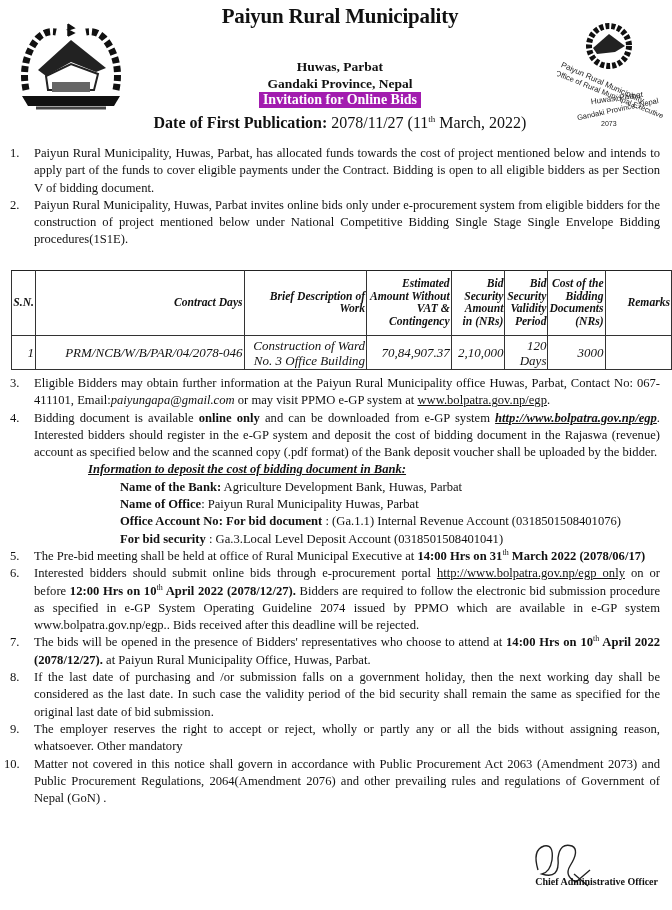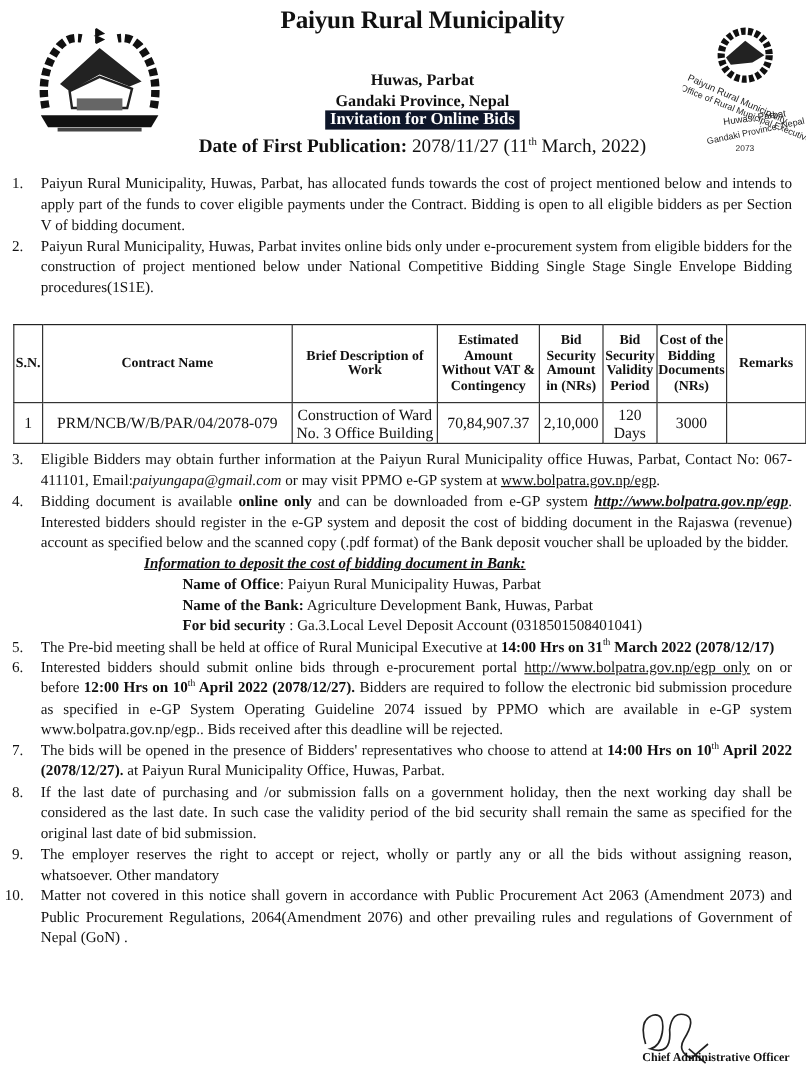--- a/index.html
+++ b/index.html
@@ -1,54 +1,54 @@
 <!DOCTYPE html>
 <html><head>
 <meta charset="utf-8">
 <style>
   html, body { margin: 0; padding: 0; background: #ffffff; }
   body {
     width: 672px; height: 910px; overflow: hidden; position: relative;
     font-family: "Liberation Serif", "DejaVu Serif", serif;
     color: #111;
   }
-  .header { position: absolute; top: 0; left: 16px; width: 632px; height: 140px; }
+  .header { position: absolute; top: 0; left: 4px; width: 632px; height: 140px; }
   .emblem-left { position: absolute; left: 12px; top: 20px; width: 110px; height: 100px; }
   .seal-right { position: absolute; left: 553px; top: 18px; width: 110px; height: 112px; }
   .hcenter { position: absolute; left: 0; width: 672px; text-align: center; }
   .t1 { top: 4px; font-size: 21px; font-weight: bold; letter-spacing: -0.2px; }
   .t2 { top: 30px; font-size: 23px; font-weight: bold; letter-spacing: -0.3px; }
   .t3 { top: 59px; font-size: 13.5px; font-weight: bold; }
   .t4 { top: 76px; font-size: 13.5px; font-weight: bold; }
   .t5 { top: 92px; font-size: 14px; }
-  .t5 span { background: #0f172a; color: #fff; padding: 0 4px 1px 4px; font-weight: bold; }
+  .t5 span { background: #a21caf; color: #fff; padding: 0 4px 1px 4px; font-weight: bold; }
   .t6 { top: 114px; font-size: 16px; }
   .t6 b { font-weight: bold; }
   .t6 sup { font-size: 9px; }
 
   .body { position: absolute; left: 0; top: 143px; width: 672px; font-size: 12.6px; line-height: 17.3px; }
   .item { position: relative; padding-left: 34px; padding-right: 12px; text-align: justify; }
   .num { position: absolute; left: 10px; top: 0; }
   .num10 { left: 4px; }
   .link { text-decoration: underline; }
   .blink { font-style: italic; font-weight: bold; text-decoration: underline; margin-top: 44px; }
   sup { font-size: 8px; line-height: 0; }
 
   table.bids {
     position: absolute; left: 11px; top: 270px; width: 661px;
     border-collapse: collapse; font-size: 11.6px; line-height: 12.5px;
   }
   table.bids th, table.bids td {
-    border: 1px solid #333; text-align: center; padding: 1px 1px;
+    border: 1px solid #333; text-align: right; padding: 1px 1px; font-style: italic;
   }
   table.bids th { font-weight: bold; height: 62px; }
   table.bids td { font-size: 13px; line-height: 15px; height: 31px; }
   table.bids tr.top-edge th { border-top: 1.5px solid #222; }
 
-  .bankinfo { padding-left: 88px; margin-left: 32px; }
+  .bankinfo { padding-left: 88px; }
   .bankinfo .bt { font-style: italic; font-weight: bold; text-decoration: underline; }
   .bankinfo .row { padding-left: 32px; }
 
   .sign { position: absolute; right: 14px; top: 876px; font-size: 10px; font-weight: bold; }
   .signature { position: absolute; left: 530px; top: 840px; width: 70px; height: 55px; }
 </style>
 </head>
 <body>
 
 <div class="header">
@@ -103,31 +103,31 @@
       <col style="width:124px">
       <col style="width:85px">
     <col style="width:54px">
       <col style="width:43px">
       <col style="width:54px">
       <col style="width:67px">
   </colgroup>
   <tbody>
       <tr class="top-edge">
     <th>S.N.</th>
-    <th>Contract Name</th>
+    <th>Contract Days</th>
     <th>Brief Description of Work</th>
     <th>Estimated Amount Without VAT &amp; Contingency</th>
     <th>Bid Security Amount in (NRs)</th>
     <th>Bid Security Validity Period</th>
     <th>Cost of the Bidding Documents (NRs)</th>
     <th>Remarks</th>
   </tr>
   <tr>
     <td>1</td>
-    <td>PRM/NCB/W/B/PAR/04/2078-079</td>
+    <td>PRM/NCB/W/B/PAR/04/2078-046</td>
     <td>Construction of  Ward No. 3 Office Building</td>
     <td>70,84,907.37</td>
     <td>2,10,000</td>
     <td>120 Days</td>
     <td>3000</td>
     <td></td>
   </tr>
 </tbody>
   </table>
 
@@ -136,28 +136,29 @@
     <span class="num">3.</span>
     <span>Eligible Bidders may obtain further information at the Paiyun Rural Municipality office Huwas, Parbat, Contact No: 067-411101, Email:</span><i>paiyungapa@gmail.com</i><span> or may visit PPMO e-GP system at </span><span class="link">www.bolpatra.gov.np/egp</span><span>.</span>
   </div>
   <div class="item">
     <span class="num">4.</span>
     <span>Bidding document is available </span><b>online only</b><span> and can be downloaded from e-GP system </span><span class="blink">http://www.bolpatra.gov.np/egp</span><span>. Interested bidders should register in the e-GP system and deposit the cost of bidding document in the Rajaswa (revenue) account as specified below and the scanned copy (.pdf format) of the Bank deposit voucher shall be uploaded by the bidder.</span>
   </div>
 
   <div class="bankinfo">
     <div class="bt">Information to deposit the cost of bidding document in Bank:</div>
+    <div class="row"><b>Name of the Bank:</b><span> Agriculture Development Bank, Huwas, Parbat</span></div>
     <div class="row"><b>Name of Office</b><span>: Paiyun Rural Municipality Huwas, Parbat</span></div>
-    <div class="row"><b>Name of the Bank:</b><span> Agriculture Development Bank, Huwas, Parbat</span></div>
+    <div class="row"><b>Office Account No: For bid document</b><span> : (Ga.1.1) Internal Revenue Account (0318501508401076)</span></div>
     <div class="row"><b>For bid security</b><span> : Ga.3.Local Level Deposit Account (0318501508401041)</span></div>
   </div>
 
   <div class="item">
     <span class="num">5.</span>
-    <span>The Pre-bid meeting shall be held at office of  Rural Municipal Executive at </span><b>14:00 Hrs on 31</b><sup>th</sup><b> March 2022 (2078/12/17)</b>
+    <span>The Pre-bid meeting shall be held at office of  Rural Municipal Executive at </span><b>14:00 Hrs on 31</b><sup>th</sup><b> March 2022 (2078/06/17)</b>
   </div>
   <div class="item">
     <span class="num">6.</span>
     <span>Interested bidders should submit online bids through e-procurement portal </span><span class="link">http://www.bolpatra.gov.np/egp only</span><span> on or before </span><b>12:00 Hrs on 10</b><sup>th</sup><b> April 2022 (2078/12/27).</b><span> Bidders are required to follow the electronic bid submission procedure as specified in e-GP System Operating Guideline 2074 issued by PPMO which are available in e-GP system www.bolpatra.gov.np/egp.. Bids received after this deadline will be rejected.</span>
   </div>
   <div class="item">
     <span class="num">7.</span>
     <span>The bids will be opened in the presence of  Bidders' representatives who choose to attend at </span><b>14:00 Hrs on 10</b><sup>th</sup><b> April 2022 (2078/12/27).</b><span>  at Paiyun Rural Municipality Office, Huwas,  Parbat.</span>
   </div>
   <div class="item">

